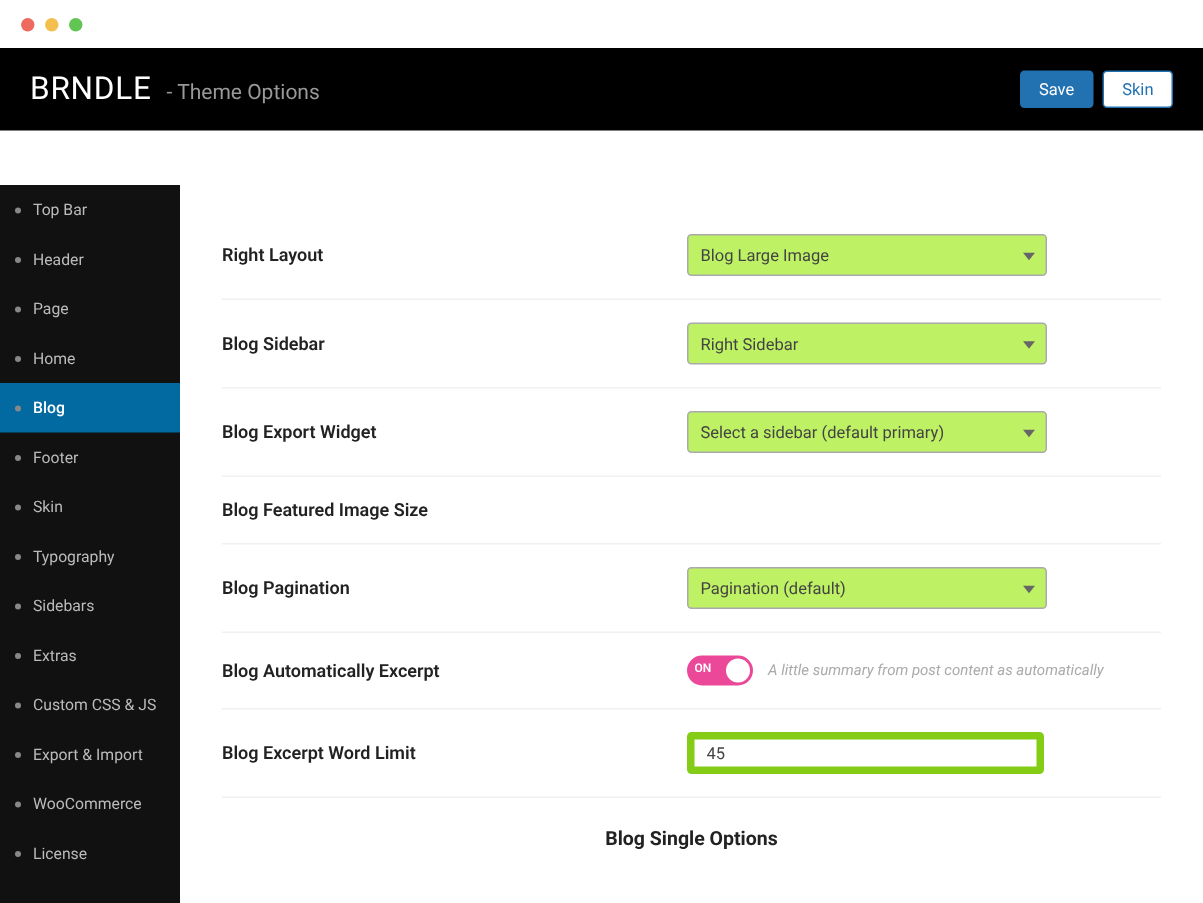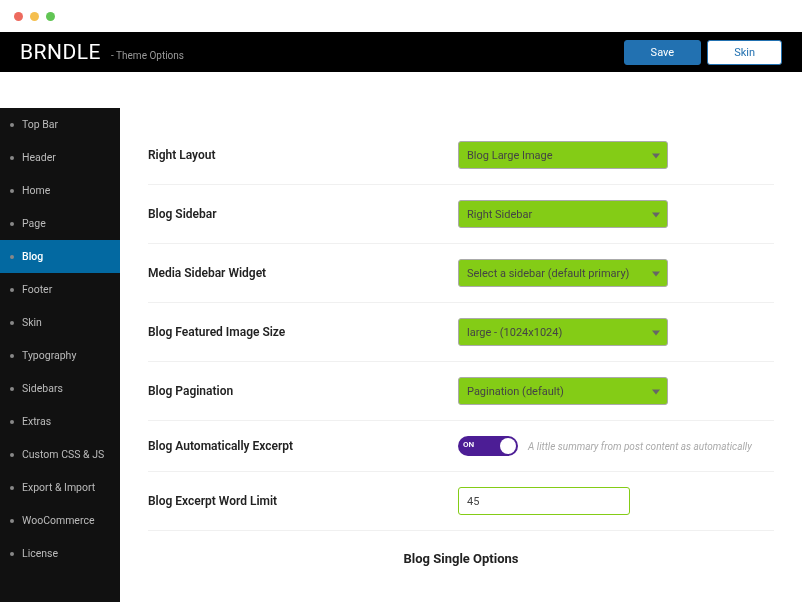--- a/index.html
+++ b/index.html
@@ -4,50 +4,50 @@
 <style>
 * { margin: 0; padding: 0; box-sizing: border-box; font-family: -apple-system, BlinkMacSystemFont, "Segoe UI", Roboto, sans-serif; }
 body { background: #fff; width: 802px; height: 602px; overflow: hidden; }
 
 .window-chrome { height: 32px; background: #fff; display: flex; align-items: center; padding: 0 14px; gap: 7px; border-radius: 8px 8px 0 0; }
 .dot { width: 9px; height: 9px; border-radius: 50%; }
 .dot-red { background: #ed6a5e; }
 .dot-yellow { background: #f5bf4f; }
 .dot-green { background: #61c554; }
 
-.header { background: #000; height: 40px; display: flex; align-items: center; padding: 0 20px; justify-content: space-between; }
+.header { background: #000; height: 55px; display: flex; align-items: center; padding: 0 20px; justify-content: space-between; }
 .header-left { display: flex; align-items: baseline; gap: 10px; }
 .brand { color: #fff; font-size: 21px; font-weight: 400; letter-spacing: 0.5px; }
-.subtitle { color: #999; font-size: 10px; }
+.subtitle { color: #999; font-size: 14px; }
 .header-right { display: flex; gap: 6px; }
-.btn { padding: 5px 26px; font-size: 11px; border-radius: 3px; border: 1px solid transparent; cursor: pointer; }
+.btn { padding: 5px 12px; font-size: 11px; border-radius: 3px; border: 1px solid transparent; cursor: pointer; }
 .btn-save { background: #2271b1; color: #fff; border-color: #2271b1; }
 .btn-reset { background: #fff; color: #2271b1; border-color: #2271b1; }
 
 .body { display: flex; height: 515px; margin-top: 36px; }
 .sidebar { width: 120px; background: #111; overflow-y: auto; }
 .sidebar::-webkit-scrollbar { width: 0; }
 .side-item { display: flex; align-items: center; padding: 10px 10px; color: #bbb; font-size: 10.5px; cursor: pointer; position: relative; }
 .side-item.active { background: #0369a1; color: #fff; font-weight: 500; }
 .side-item.active::after { content: ''; position: absolute; right: -6px; top: 50%; transform: translateY(-50%); width: 0; height: 0; border-top: 6px solid transparent; border-bottom: 6px solid transparent; border-right: 6px solid #fff; }
 .bullet { width: 4px; height: 4px; background: #888; border-radius: 50%; margin-right: 8px; flex-shrink: 0; }
 
 .content { flex: 1; background: #fff; padding: 18px 28px; overflow-y: auto; }
 .content::-webkit-scrollbar { width: 0; }
 .field-row { display: flex; align-items: center; padding: 15px 0; border-bottom: 1px solid #f0f0f0; }
 .field-row:last-child { border-bottom: none; }
 .field-label { width: 310px; font-size: 12px; font-weight: 600; color: #222; }
 .field-control { flex: 1; }
-.select { width: 210px; height: 28px; border: 1px solid #aaa; border-radius: 3px; background: #84cc16; font-size: 11px; padding: 0 24px 0 8px; color: #444; appearance: none; position: relative; }
+.select { width: 240px; height: 28px; border: 1px solid #aaa; border-radius: 3px; background: #bef264; font-size: 11px; padding: 0 24px 0 8px; color: #444; appearance: none; position: relative; }
 .select-wrap { position: relative; display: inline-block; }
 .select-wrap::after { content: ''; position: absolute; right: 8px; top: 50%; transform: translateY(-30%); width: 0; height: 0; border-left: 4px solid transparent; border-right: 4px solid transparent; border-top: 5px solid #666; pointer-events: none; }
-.text-input { width: 172px; height: 28px; border: 1px solid #84cc16; border-radius: 3px; background: #fff; font-size: 11px; padding: 0 8px; color: #444; }
+.text-input { width: 238px; height: 28px; border: 5px solid #84cc16; border-radius: 3px; background: #fff; font-size: 11px; padding: 0 8px; color: #444; }
 
 .toggle-wrap { display: flex; align-items: center; gap: 10px; }
-.toggle { width: 60px; height: 20px; background: #4c1d95; border-radius: 10px; position: relative; cursor: pointer; }
+.toggle { width: 44px; height: 20px; background: #ec4899; border-radius: 10px; position: relative; cursor: pointer; }
 .toggle-label { position: absolute; left: 5px; top: 4px; color: #fff; font-size: 8px; font-weight: 600; }
 .toggle-knob { width: 16px; height: 16px; background: #fff; border-radius: 50%; position: absolute; right: 2px; top: 2px; }
 .toggle-desc { font-size: 10px; color: #aaa; font-style: italic; }
 
 .section-title { font-size: 13px; font-weight: 700; color: #222; padding: 20px 0 8px; text-align: center; }
 </style>
 </head>
 <body>
 
 <div class="window-chrome">
@@ -72,25 +72,25 @@
       <div class="side-item">
         <span class="bullet"></span>
         <span>Top Bar</span>
       </div>
       <div class="side-item">
         <span class="bullet"></span>
         <span>Header</span>
       </div>
       <div class="side-item">
         <span class="bullet"></span>
-        <span>Home</span>
+        <span>Page</span>
       </div>
       <div class="side-item">
         <span class="bullet"></span>
-        <span>Page</span>
+        <span>Home</span>
       </div>
       <div class="side-item active">
         <span class="bullet"></span>
         <span>Blog</span>
       </div>
       <div class="side-item">
         <span class="bullet"></span>
         <span>Footer</span>
       </div>
       <div class="side-item">
@@ -141,35 +141,30 @@
     <div class="field-row">
       <div class="field-label">Blog Sidebar</div>
       <div class="field-control">
         <div class="select-wrap">
           <select class="select"><option>Right Sidebar</option></select>
         </div>
       </div>
     </div>
 
     <div class="field-row">
-      <div class="field-label">Media Sidebar Widget</div>
+      <div class="field-label">Blog Export Widget</div>
       <div class="field-control">
         <div class="select-wrap">
           <select class="select"><option>Select a sidebar (default primary)</option></select>
         </div>
       </div>
     </div>
 
     <div class="field-row">
       <div class="field-label">Blog Featured Image Size</div>
-      <div class="field-control">
-        <div class="select-wrap">
-          <select class="select"><option>large - (1024x1024)</option></select>
-        </div>
-      </div>
     </div>
 
     <div class="field-row">
       <div class="field-label">Blog Pagination</div>
       <div class="field-control">
         <div class="select-wrap">
           <select class="select"><option>Pagination (default)</option></select>
         </div>
       </div>
     </div>

